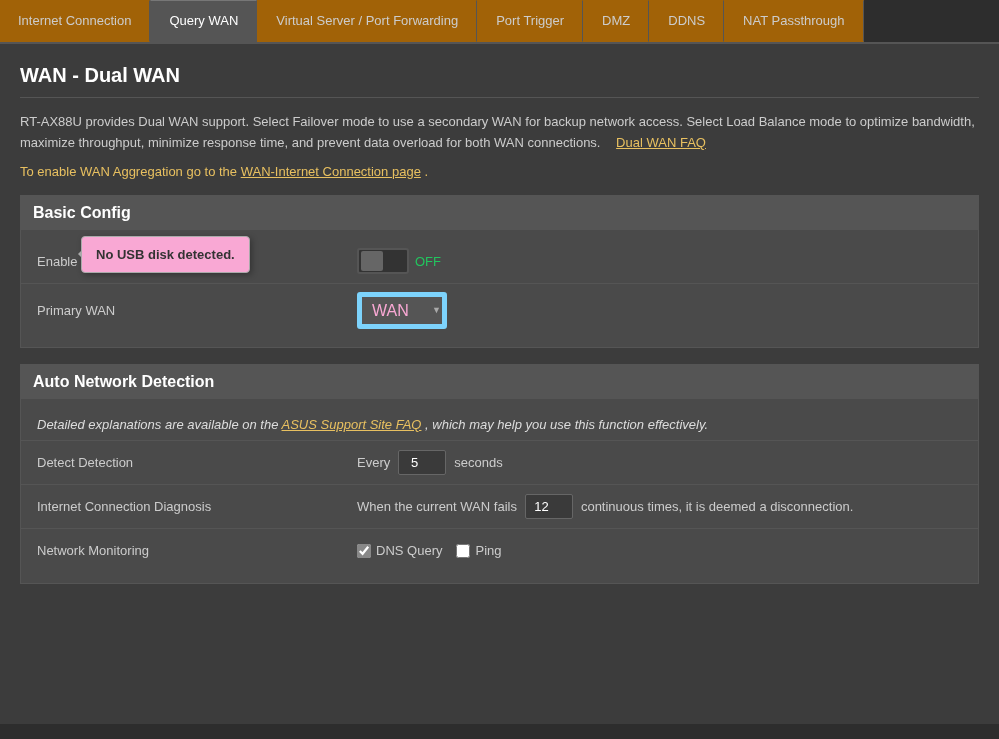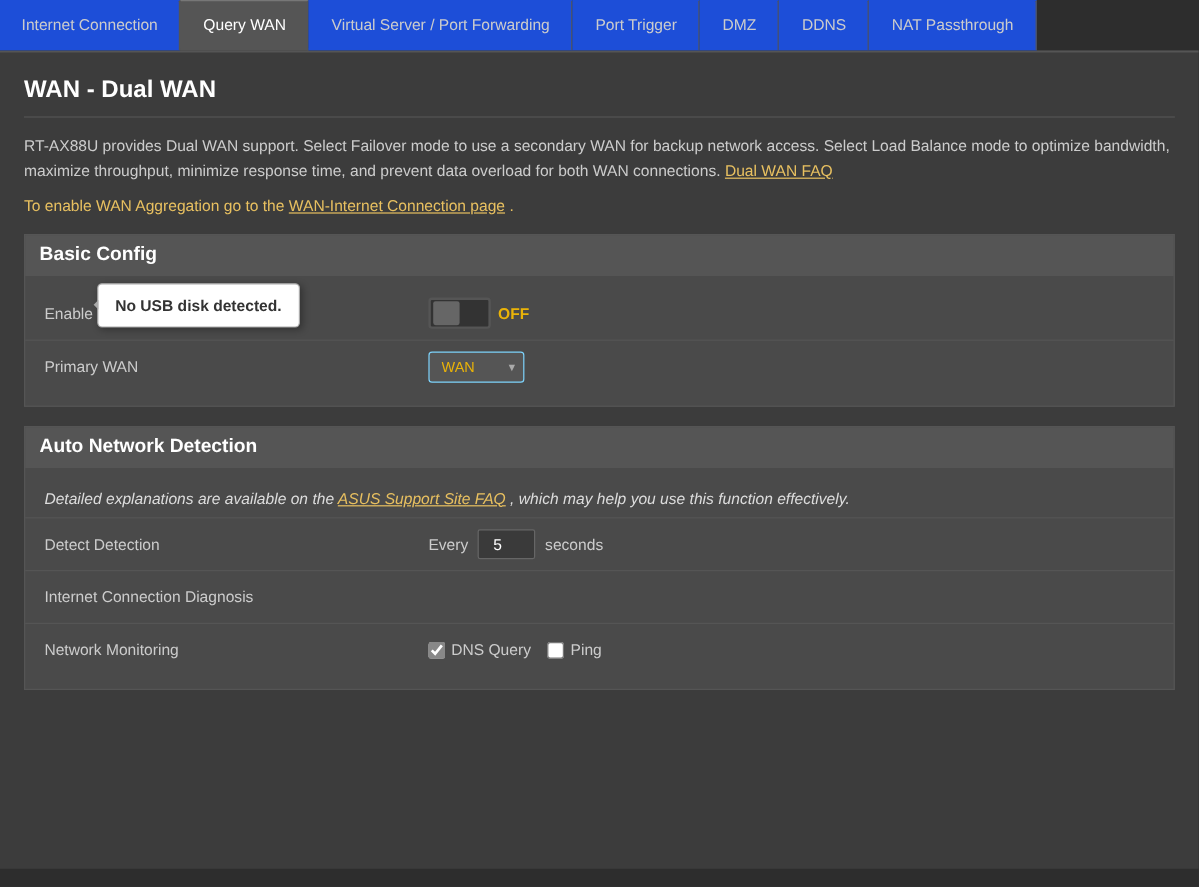--- a/index.html
+++ b/index.html
@@ -19,21 +19,21 @@
       border-bottom: 2px solid #555;
       flex-wrap: nowrap;
     }
     .tab {
       padding: 12px 18px;
       cursor: pointer;
       color: #ccc;
       font-size: 13px;
       border: 1px solid transparent;
       white-space: nowrap;
-      background: #1d4ed8;
+      background: #a16207;
       border-right: 1px solid #555;
     }
     .tab:first-child {
       border-left: none;
     }
     .tab.active {
       background: #555;
       color: #fff;
       border-top: 1px solid #777;
       border-bottom: 2px solid #555;
@@ -59,20 +59,21 @@
       color: #ccc;
       line-height: 1.6;
       margin-bottom: 10px;
       font-size: 13px;
     }
 
     .description a {
       color: #e8c060;
       text-decoration: underline;
       cursor: pointer;
+      margin-left: 12px;
     }
 
     .wan-aggregation {
       color: #e8c060;
       margin-bottom: 16px;
       font-size: 13px;
     }
 
     .wan-aggregation a {
       color: #e8c060;
@@ -149,30 +150,30 @@
       width: 22px;
       height: 20px;
       background: #666;
       border-radius: 2px;
       position: absolute;
       left: 2px;
       top: 1px;
     }
 
     .toggle-label {
-      color: #eab308;
-      font-size: 13px;
-      font-weight: bold;
+      color: #22c55e;
+      font-size: 13px;
+      font-weight: normal;
       text-align: center;
     }
 
     
     .tooltip-popup {
       position: absolute;
-      background: #ffffff;
+      background: #f9a8d4;
       border: 1px solid #aaa;
       border-radius: 4px;
       padding: 10px 14px;
       color: #333;
       font-size: 13px;
       font-weight: bold;
       white-space: nowrap;
       z-index: 100;
       left: 60px;
       top: -4px;
@@ -189,24 +190,24 @@
       border-right-color: #aaa;
     }
 
     .enable-dual-wan-row {
       position: relative;
     }
 
     
     .select-control {
       background: #555;
-      border: 1px solid #7dd3fc;
-      color: #eab308;
+      border: 5px solid #7dd3fc;
+      color: #f9a8d4;
       padding: 5px 24px 5px 10px;
-      font-size: 12px;
+      font-size: 16px;
       cursor: pointer;
       appearance: none;
       -webkit-appearance: none;
       border-radius: 3px;
       position: relative;
       min-width: 80px;
     }
 
     .select-wrapper {
       position: relative;
@@ -388,20 +389,25 @@
         <div class="form-label">Detect Detection</div>
         <div class="form-control">
           <span>Every</span>
           <input type="number" class="number-input" value="5" style="">
           <span>seconds</span>
         </div>
       </div>
 
       <div class="form-row">
         <div class="form-label">Internet Connection Diagnosis</div>
+        <div class="form-control">
+          <span>When the current WAN fails</span>
+          <input type="number" class="number-input" value="12" style="">
+          <span>continuous times, it is deemed a disconnection.</span>
+        </div>
       </div>
 
       <div class="form-row">
         <div class="form-label">Network Monitoring</div>
         <div class="form-control">
           <div class="checkbox-group">
             <div class="checkbox-item">
               <input type="checkbox" id="dns-query" checked="" style="">
               <label for="dns-query">DNS Query</label>
             </div>

